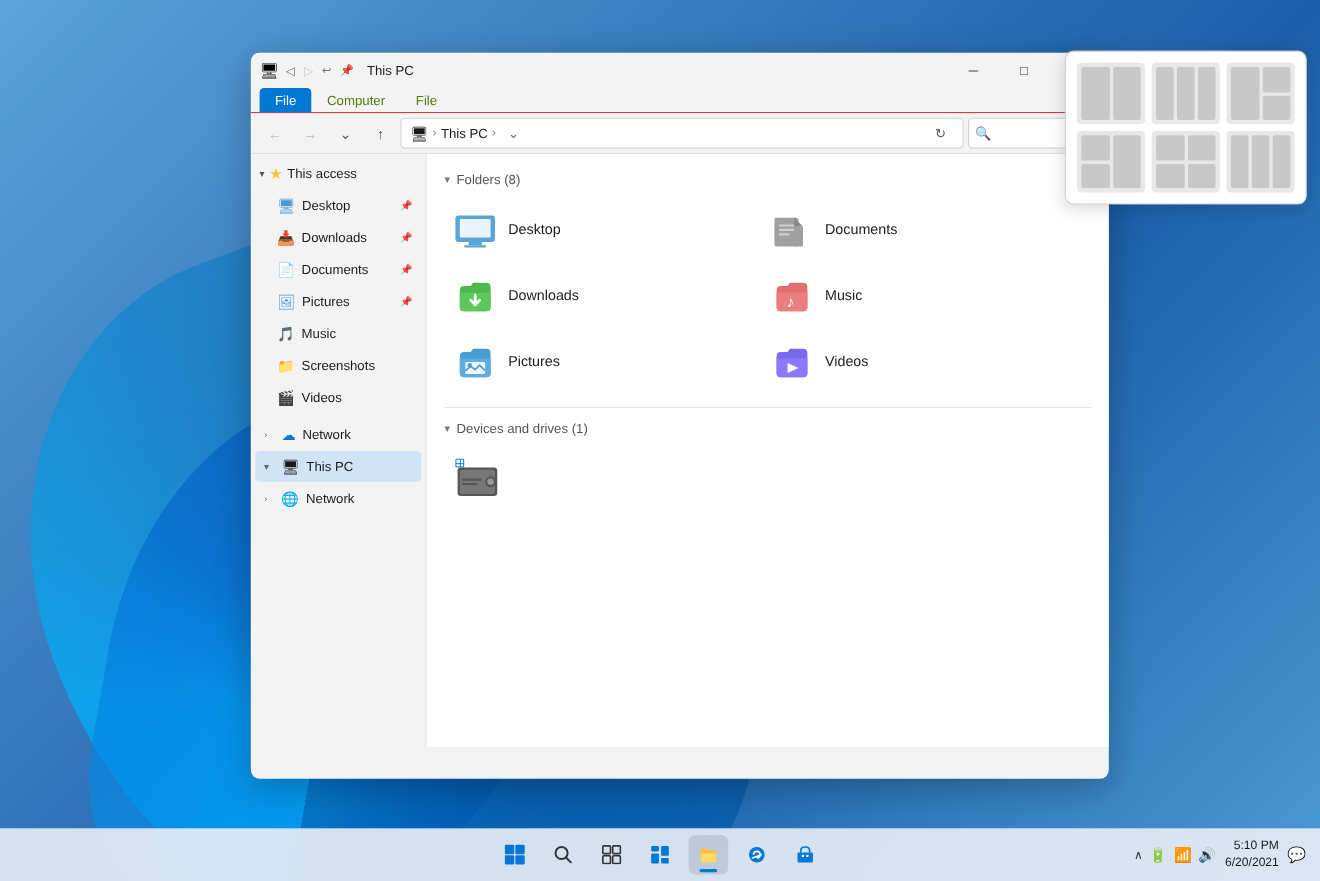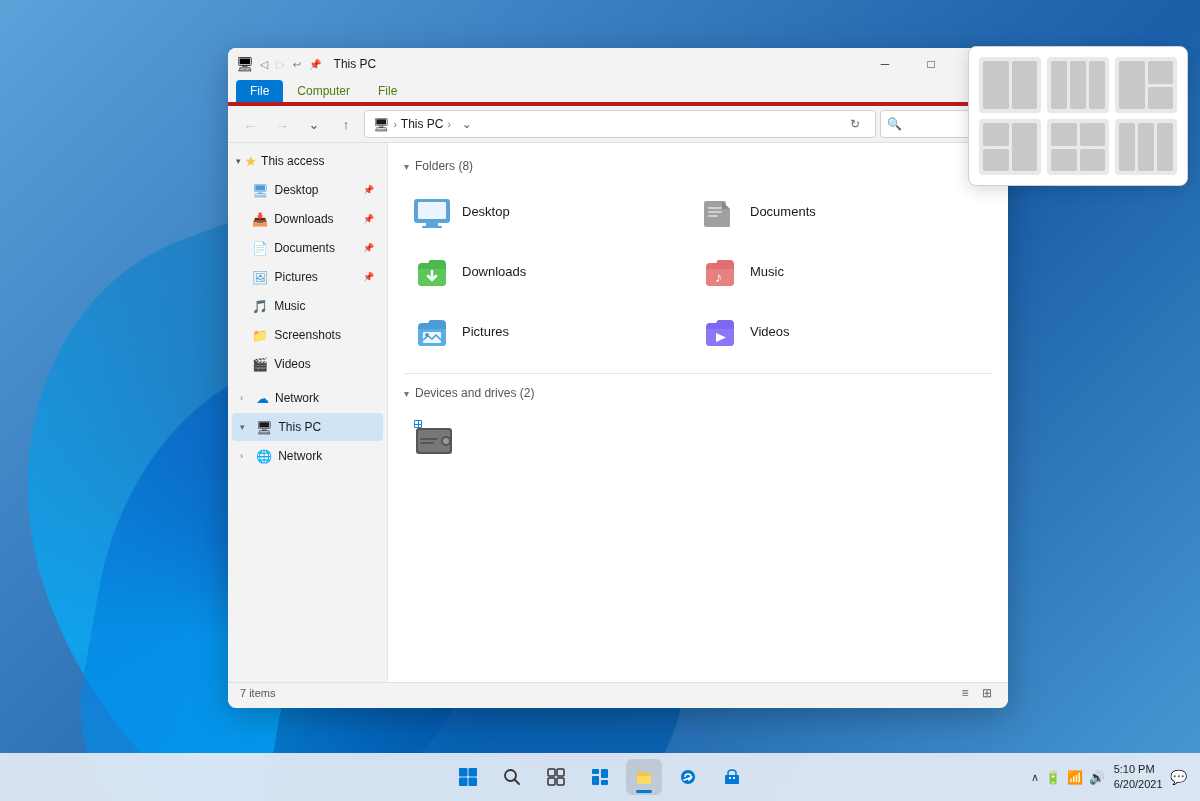--- a/index.html
+++ b/index.html
@@ -85,20 +85,21 @@
     .taskbar-icon.active::after {
       content: '';
       position: absolute;
       bottom: 2px;
       width: 16px;
       height: 3px;
       background: #0078d4;
       border-radius: 2px;
     }
     .clock {
+      text-align: right;
       font-size: 11px;
       color: #1a1a1a;
       line-height: 1.4;
     }
     .system-tray {
       display: flex;
       align-items: center;
       gap: 6px;
       font-size: 13px;
       color: #333;
@@ -142,21 +143,21 @@
       align-items: center;
       justify-content: center;
       cursor: pointer;
       font-size: 12px;
       color: #333;
     }
 
     
     .ribbon {
       background: #f3f3f3;
-      border-bottom: 4px solid #b91c1c;
+      border-bottom: 1px solid #b91c1c;
     }
     .ribbon-tabs {
       display: flex;
       gap: 0;
       padding: 0 8px;
     }
     .ribbon-tab {
       padding: 4px 14px;
       font-size: 12px;
       cursor: pointer;
@@ -602,21 +603,21 @@
             </svg>
           </div>
           <span class="folder-name">Videos</span>
         </div>
       </div>
 
       <hr class="section-divider">
 
       <div class="section-header">
         <span class="section-chevron">▾</span>
-        <span>Devices and drives (2)</span>
+        <span>Devices and drives (1)</span>
       </div>
 
       <div class="drive-item">
         <div class="drive-icon">
           <svg width="44" height="44" viewBox="0 0 44 44">
 
             <rect x="4" y="10" width="36" height="26" rx="3" fill="#555"></rect>
             <rect x="6" y="12" width="32" height="22" rx="2" fill="#777"></rect>
             <circle cx="34" cy="23" r="5" fill="#555"></circle>
             <circle cx="34" cy="23" r="3" fill="#999"></circle>
@@ -628,27 +629,20 @@
             <rect x="7" y="3" width="2" height="3" fill="white"></rect>
             <rect x="3" y="7" width="3" height="2" fill="white"></rect>
             <rect x="7" y="7" width="2" height="2" fill="white"></rect>
           </svg>
         </div>
       </div>
 
     </div>
   </div>
 
-  <div class="status-bar">
-    <span>7 items</span>
-    <div class="view-controls">
-      <div class="view-btn">≡</div>
-      <div class="view-btn">⊞</div>
-    </div>
-  </div>
 </div>
 
 <div class="snap-popup">
 
   <div class="snap-option">
     <div class="snap-option-split" style="grid-template-columns: 1fr 1fr; grid-template-rows: 1fr;">
       <div class="snap-half"></div>
       <div class="snap-half"></div>
     </div>
   </div>

